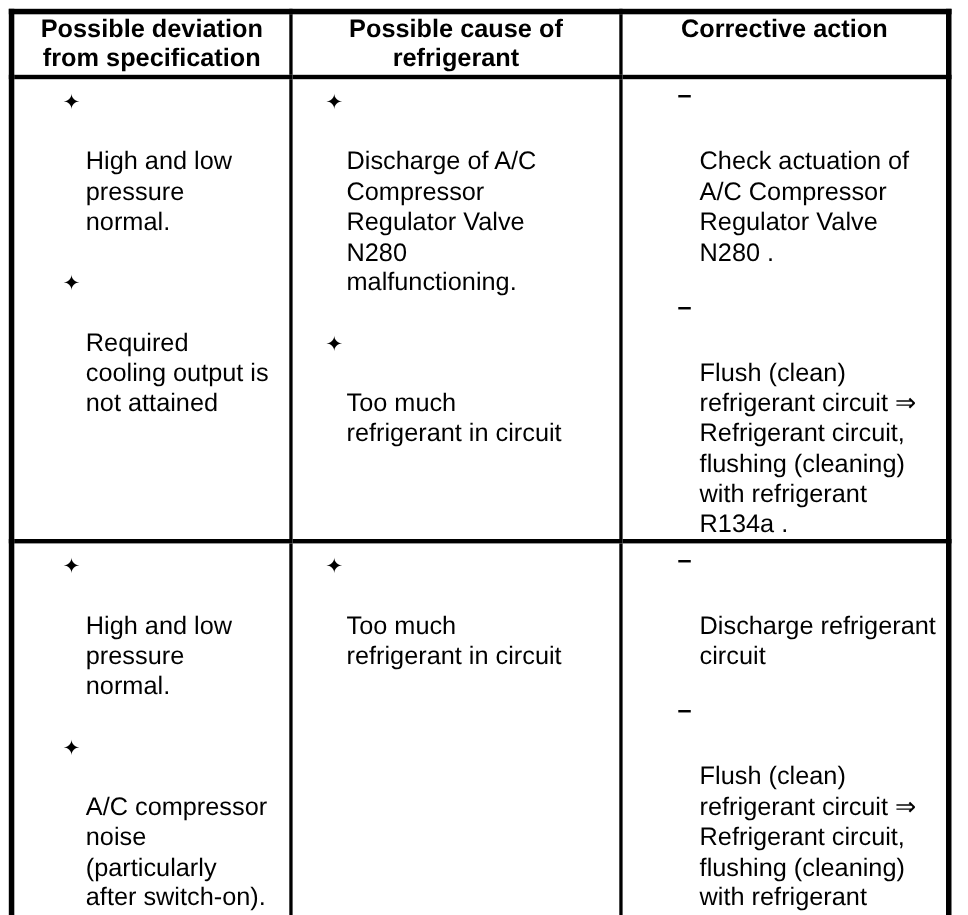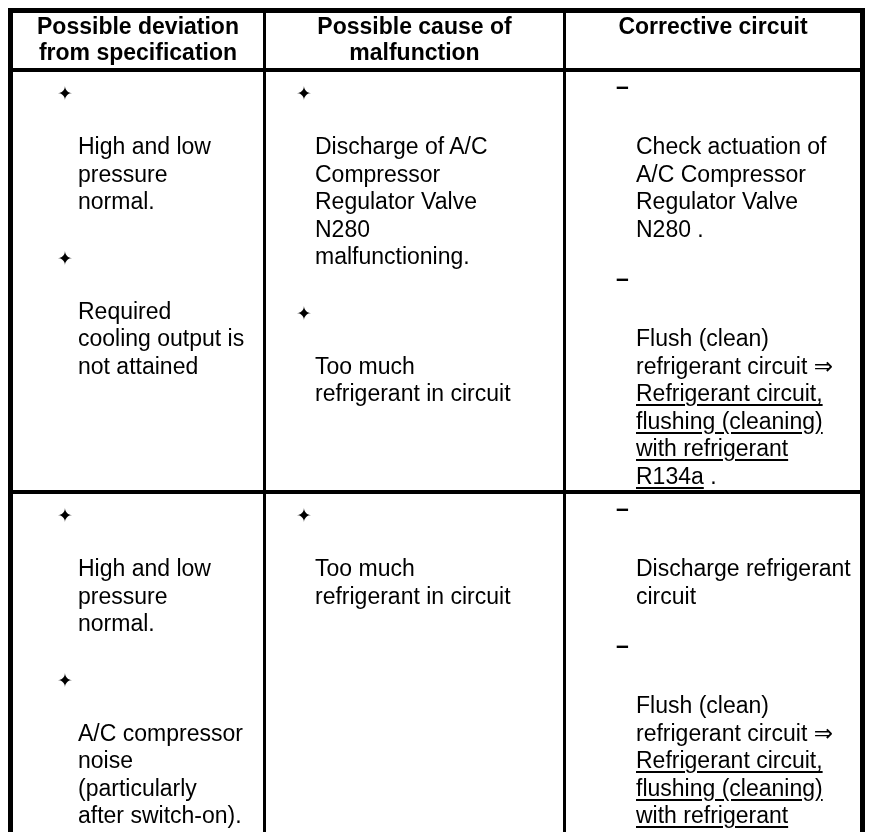--- a/index.html
+++ b/index.html
@@ -82,43 +82,42 @@
   }
   .bullet.star {
     font-size: 19px;
     top: 2px;
   }
   .bullet.dash {
     font-weight: bold;
     top: -5px;
   }
   .link {
-    text-decoration: underline;
     text-underline-offset: 3px;
     text-decoration-thickness: 2px;
   }
 </style>
 </head>
 <body>
 
 <div class="page">
   <table class="diag">
     <colgroup>
       <col class="c-a">
         <col class="c-b">
         <col class="c-c">
     </colgroup>
 
     <tbody>
         <tr>
       <th class="hdr">Possible deviation
 from specification</th>
       <th class="hdr">Possible cause of
-malfunction</th>
-      <th class="hdr">Corrective circuit</th>
+refrigerant</th>
+      <th class="hdr">Corrective action</th>
     </tr>
 
     <tr class="r1">
       <td class="col-a">
         <div class="items">
           <div class="item">
             <span class="bullet star">✦</span>
             <span>High and low
 pressure
 normal.</span>

